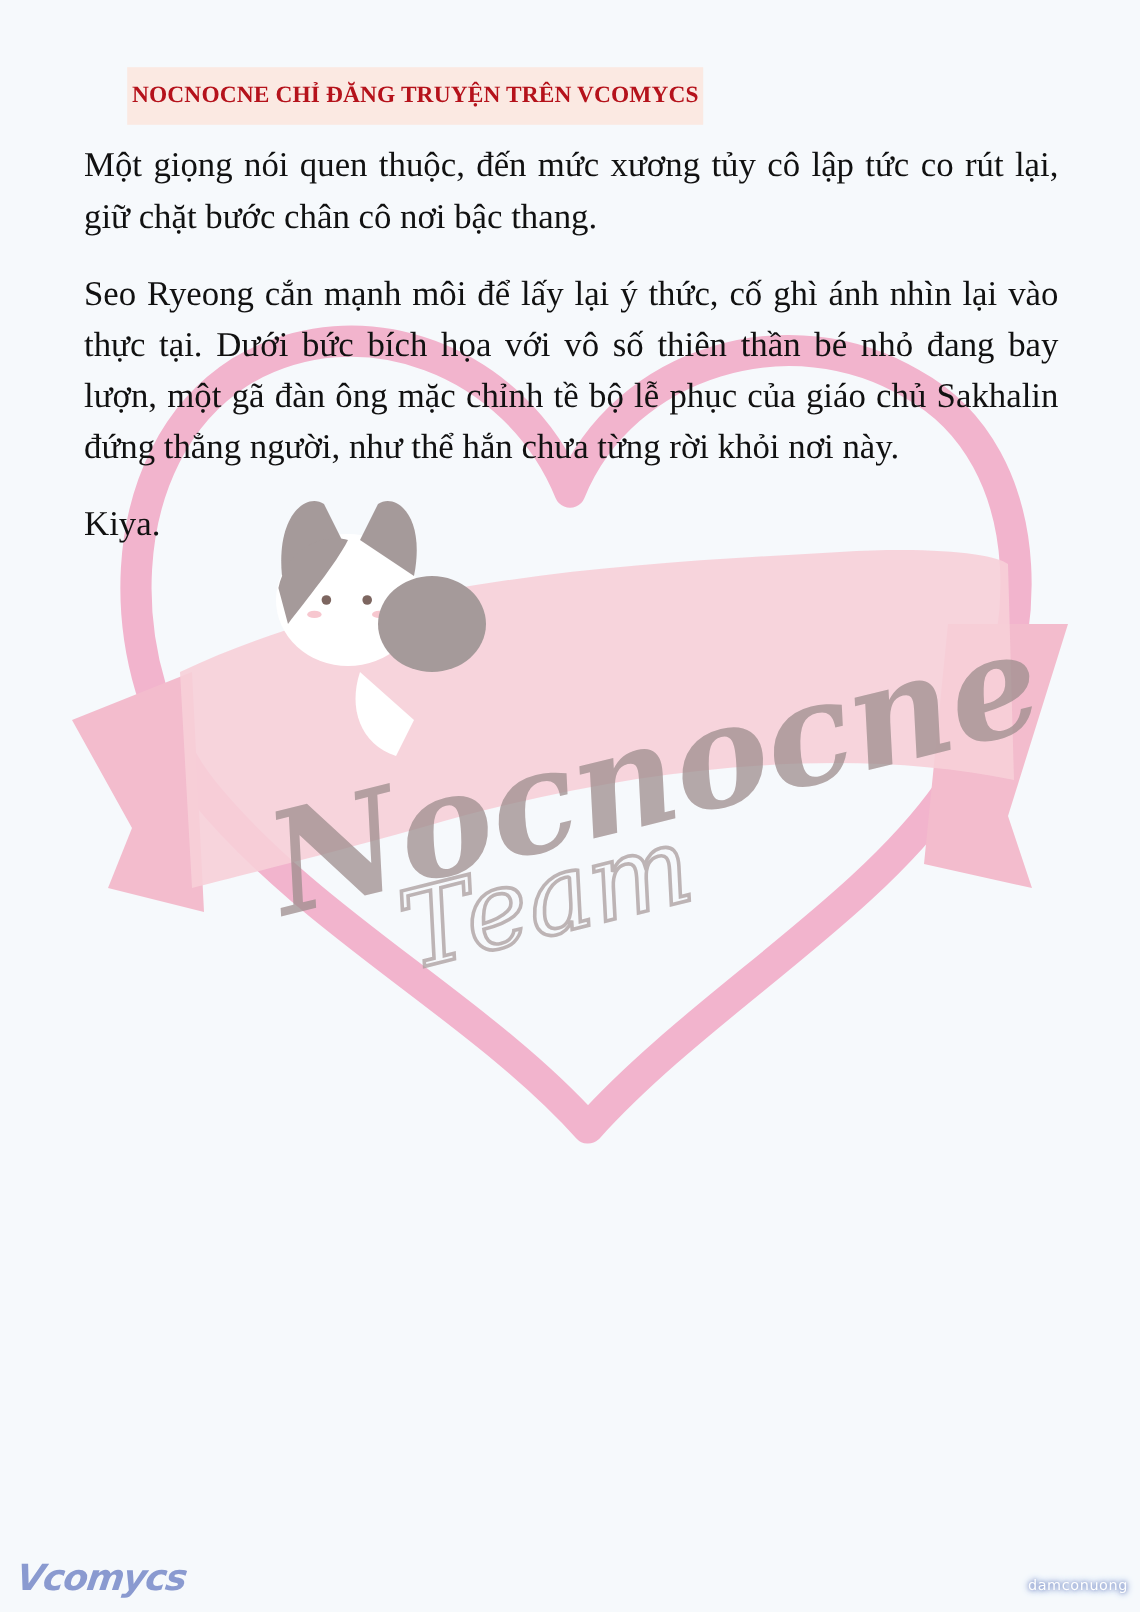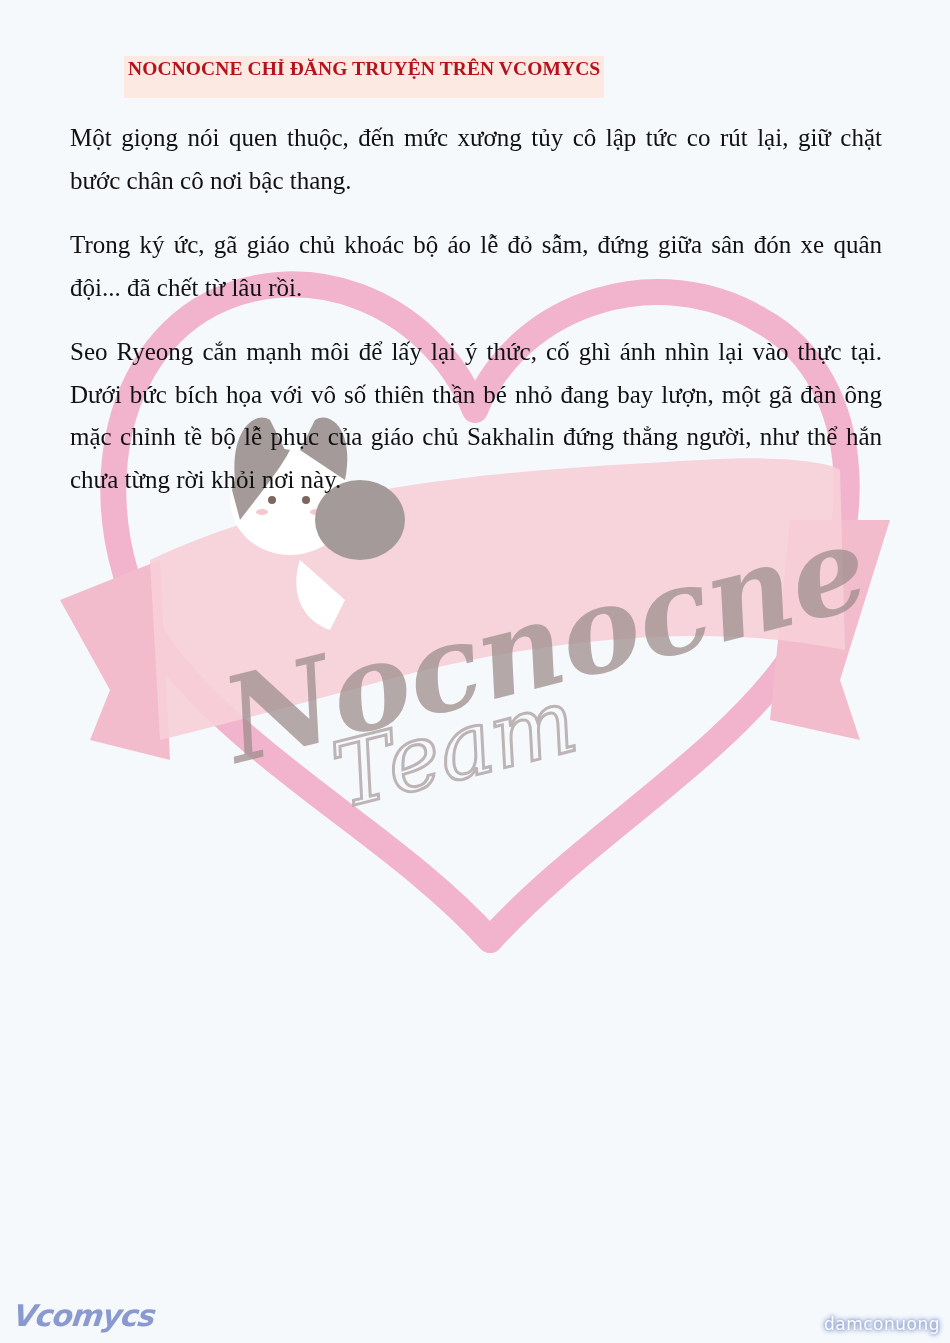--- a/index.html
+++ b/index.html
@@ -18,42 +18,42 @@
       position: absolute;
       left: 0;
       top: 0;
       width: 950px;
       height: 1343px;
       pointer-events: none;
       z-index: 0;
     }
     .header-banner {
       position: absolute;
-      left: 124px;
+      left: 106px;
       top: 56px;
-      height: 42px;
-      padding: 0 4px;
+      height: 26px;
+      padding: 11px 4px;
       background: #fbe9e2;
       color: #b5121b;
       font-family: "Liberation Serif", "DejaVu Serif", serif;
       font-weight: bold;
       font-size: 19.5px;
       line-height: 26px;
       letter-spacing: 0.1px;
       z-index: 2;
       white-space: nowrap;
     }
     .content {
       position: absolute;
       left: 70px;
       top: 117px;
       width: 812px;
       z-index: 2;
       color: #111111;
-      font-size: 25px;
+      font-size: 29px;
       line-height: 42.5px;
     }
     .para {
       margin: 0 0 22px 0;
       text-align: justify;
     }
     .para.italic {
       font-style: italic;
       font-weight: bold;
     }
@@ -68,21 +68,21 @@
       color: #8a9ad0;
       letter-spacing: -1px;
       z-index: 2;
       transform: skewX(-8deg);
     }
     .footer-credit {
       position: absolute;
       right: 10px;
       top: 1314px;
       font-family: "DejaVu Sans", sans-serif;
-      font-size: 17px;
+      font-size: 12px;
       color: #ffffff;
       letter-spacing: 0.5px;
       text-shadow: 0 0 3px #7f93c9, 0 0 5px #7f93c9, 0 0 7px #9fb0dc;
       z-index: 2;
     }
   </style>
 </head>
 <body>
 
 <svg class="watermark" viewBox="0 0 950 1343" xmlns="http://www.w3.org/2000/svg">
@@ -109,18 +109,18 @@
 
   <text x="210" y="700" font-family="DejaVu Serif, serif" font-weight="bold" font-style="italic" font-size="118" fill="#9e8e8e" opacity="0.75" transform="rotate(-14 480 620)">Nocnocne</text>
 
   <text x="330" y="780" font-family="DejaVu Serif, serif" font-style="italic" font-size="90" fill="none" stroke="#a69898" stroke-width="3" opacity="0.7" transform="rotate(-14 450 740)">Team</text>
 </svg>
 
 <div class="header-banner">NOCNOCNE CHỈ ĐĂNG TRUYỆN TRÊN VCOMYCS</div>
 
 <div class="content">
   <p class="para">Một giọng nói quen thuộc, đến mức xương tủy cô lập tức co rút lại, giữ chặt bước chân cô nơi bậc thang.</p>
-  <p class="para">Trong ký ức, gã giáo chủ khoác bộ áo lễ đỏ sẫm, đứng giữa sân đón xe quân đội... đã chết từ lâu rồi.</p>
   <p class="para">Seo Ryeong cắn mạnh môi để lấy lại ý thức, cố ghì ánh nhìn lại vào thực tại. Dưới bức bích họa với vô số thiên thần bé nhỏ đang bay lượn, một gã đàn ông mặc chỉnh tề bộ lễ phục của giáo chủ Sakhalin đứng thẳng người, như thể hắn chưa từng rời khỏi nơi này.</p>
+  <p class="para">Kiya.</p>
 </div>
 
 <div class="footer-logo">Vcomycs</div>
 <div class="footer-credit">damconuong</div>
 
 </body></html>

